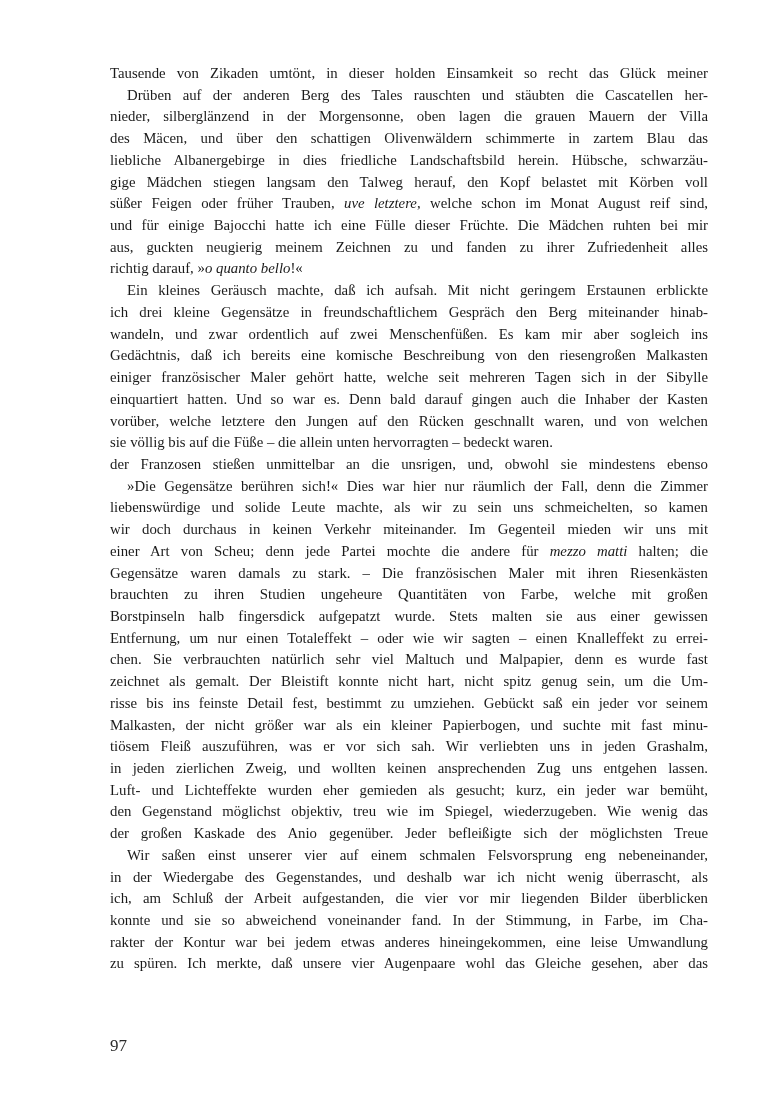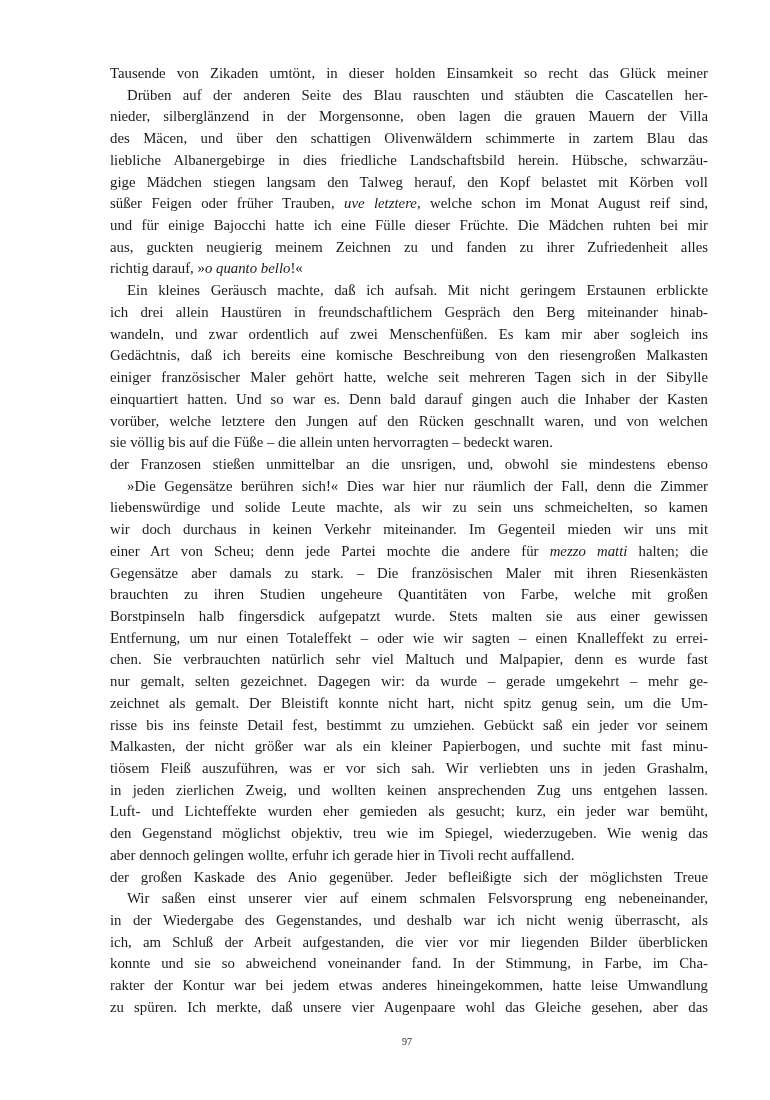--- a/index.html
+++ b/index.html
@@ -40,69 +40,67 @@
     text-indent: 17px;
   }
   .line i {
     font-style: italic;
   }
   .pageno {
     position: absolute;
     left: 110px;
     top: 1036px;
     width: 594px;
-    text-align: center;
-    font-size: 10px;
+    text-align: left;
+    font-size: 17px;
     color: #2b2b2b;
   }
 </style>
 </head>
 <body>
 
 <div class="sheet">
   <div class="textblock">
       <div class="line"><span>Tausende von Zikaden umtönt, in dieser holden Einsamkeit so recht das Glück meiner</span></div>
-      <div class="line indented"><span>Drüben auf der anderen Seite des Blau rauschten und stäubten die Cascatellen her-</span></div>
+      <div class="line indented"><span>Drüben auf der anderen Berg des Tales rauschten und stäubten die Cascatellen her-</span></div>
       <div class="line"><span>nieder, silberglänzend in der Morgensonne, oben lagen die grauen Mauern der Villa</span></div>
       <div class="line"><span>des Mäcen, und über den schattigen Olivenwäldern schimmerte in zartem Blau das</span></div>
       <div class="line"><span>liebliche Albanergebirge in dies friedliche Landschaftsbild herein. Hübsche, schwarzäu-</span></div>
       <div class="line"><span>gige Mädchen stiegen langsam den Talweg herauf, den Kopf belastet mit Körben voll</span></div>
       <div class="line"><span>süßer Feigen oder früher Trauben, </span><i>uve letztere</i><span>, welche schon im Monat August reif sind,</span></div>
       <div class="line"><span>und für einige Bajocchi hatte ich eine Fülle dieser Früchte. Die Mädchen ruhten bei mir</span></div>
       <div class="line"><span>aus, guckten neugierig meinem Zeichnen zu und fanden zu ihrer Zufriedenheit alles</span></div>
       <div class="line para-end"><span>richtig darauf, »</span><i>o quanto bello</i><span>!«</span></div>
       <div class="line indented"><span>Ein kleines Geräusch machte, daß ich aufsah. Mit nicht geringem Erstaunen erblickte</span></div>
-      <div class="line"><span>ich drei allein Haustüren in freundschaftlichem Gespräch den Berg miteinander hinab-</span></div>
+      <div class="line"><span>ich drei kleine Gegensätze in freundschaftlichem Gespräch den Berg miteinander hinab-</span></div>
       <div class="line"><span>wandeln, und zwar ordentlich auf zwei Menschenfüßen. Es kam mir aber sogleich ins</span></div>
       <div class="line"><span>Gedächtnis, daß ich bereits eine komische Beschreibung von den riesengroßen Malkasten</span></div>
       <div class="line"><span>einiger französischer Maler gehört hatte, welche seit mehreren Tagen sich in der Sibylle</span></div>
       <div class="line"><span>einquartiert hatten. Und so war es. Denn bald darauf gingen auch die Inhaber der Kasten</span></div>
       <div class="line"><span>vorüber, welche letztere den Jungen auf den Rücken geschnallt waren, und von welchen</span></div>
       <div class="line para-end"><span>sie völlig bis auf die Füße – die allein unten hervorragten – bedeckt waren.</span></div>
       <div class="line"><span>der Franzosen stießen unmittelbar an die unsrigen, und, obwohl sie mindestens ebenso</span></div>
       <div class="line indented"><span>»Die Gegensätze berühren sich!« Dies war hier nur räumlich der Fall, denn die Zimmer</span></div>
       <div class="line"><span>liebenswürdige und solide Leute machte, als wir zu sein uns schmeichelten, so kamen</span></div>
       <div class="line"><span>wir doch durchaus in keinen Verkehr miteinander. Im Gegenteil mieden wir uns mit</span></div>
       <div class="line"><span>einer Art von Scheu; denn jede Partei mochte die andere für </span><i>mezzo matti</i><span> halten; die</span></div>
-      <div class="line"><span>Gegensätze aber damals zu stark. – Die französischen Maler mit ihren Riesenkästen</span></div>
+      <div class="line"><span>Gegensätze waren damals zu stark. – Die französischen Maler mit ihren Riesenkästen</span></div>
       <div class="line"><span>brauchten zu ihren Studien ungeheure Quantitäten von Farbe, welche mit großen</span></div>
       <div class="line"><span>Borstpinseln halb fingersdick aufgepatzt wurde. Stets malten sie aus einer gewissen</span></div>
       <div class="line"><span>Entfernung, um nur einen Totaleffekt – oder wie wir sagten – einen Knalleffekt zu errei-</span></div>
       <div class="line"><span>chen. Sie verbrauchten natürlich sehr viel Maltuch und Malpapier, denn es wurde fast</span></div>
-      <div class="line"><span>nur gemalt, selten gezeichnet. Dagegen wir: da wurde – gerade umgekehrt – mehr ge-</span></div>
       <div class="line"><span>zeichnet als gemalt. Der Bleistift konnte nicht hart, nicht spitz genug sein, um die Um-</span></div>
       <div class="line"><span>risse bis ins feinste Detail fest, bestimmt zu umziehen. Gebückt saß ein jeder vor seinem</span></div>
       <div class="line"><span>Malkasten, der nicht größer war als ein kleiner Papierbogen, und suchte mit fast minu-</span></div>
       <div class="line"><span>tiösem Fleiß auszuführen, was er vor sich sah. Wir verliebten uns in jeden Grashalm,</span></div>
       <div class="line"><span>in jeden zierlichen Zweig, und wollten keinen ansprechenden Zug uns entgehen lassen.</span></div>
       <div class="line"><span>Luft- und Lichteffekte wurden eher gemieden als gesucht; kurz, ein jeder war bemüht,</span></div>
       <div class="line"><span>den Gegenstand möglichst objektiv, treu wie im Spiegel, wiederzugeben. Wie wenig das</span></div>
-      <div class="line para-end"><span>aber dennoch gelingen wollte, erfuhr ich gerade hier in Tivoli recht auffallend.</span></div>
       <div class="line"><span>der großen Kaskade des Anio gegenüber. Jeder befleißigte sich der möglichsten Treue</span></div>
       <div class="line indented"><span>Wir saßen einst unserer vier auf einem schmalen Felsvorsprung eng nebeneinander,</span></div>
       <div class="line"><span>in der Wiedergabe des Gegenstandes, und deshalb war ich nicht wenig überrascht, als</span></div>
       <div class="line"><span>ich, am Schluß der Arbeit aufgestanden, die vier vor mir liegenden Bilder überblicken</span></div>
       <div class="line"><span>konnte und sie so abweichend voneinander fand. In der Stimmung, in Farbe, im Cha-</span></div>
-      <div class="line"><span>rakter der Kontur war bei jedem etwas anderes hineingekommen, hatte leise Umwandlung</span></div>
+      <div class="line"><span>rakter der Kontur war bei jedem etwas anderes hineingekommen, eine leise Umwandlung</span></div>
       <div class="line"><span>zu spüren. Ich merkte, daß unsere vier Augenpaare wohl das Gleiche gesehen, aber das</span></div>
     </div>
   <div class="pageno">97</div>
 </div>
 
 </body></html>

